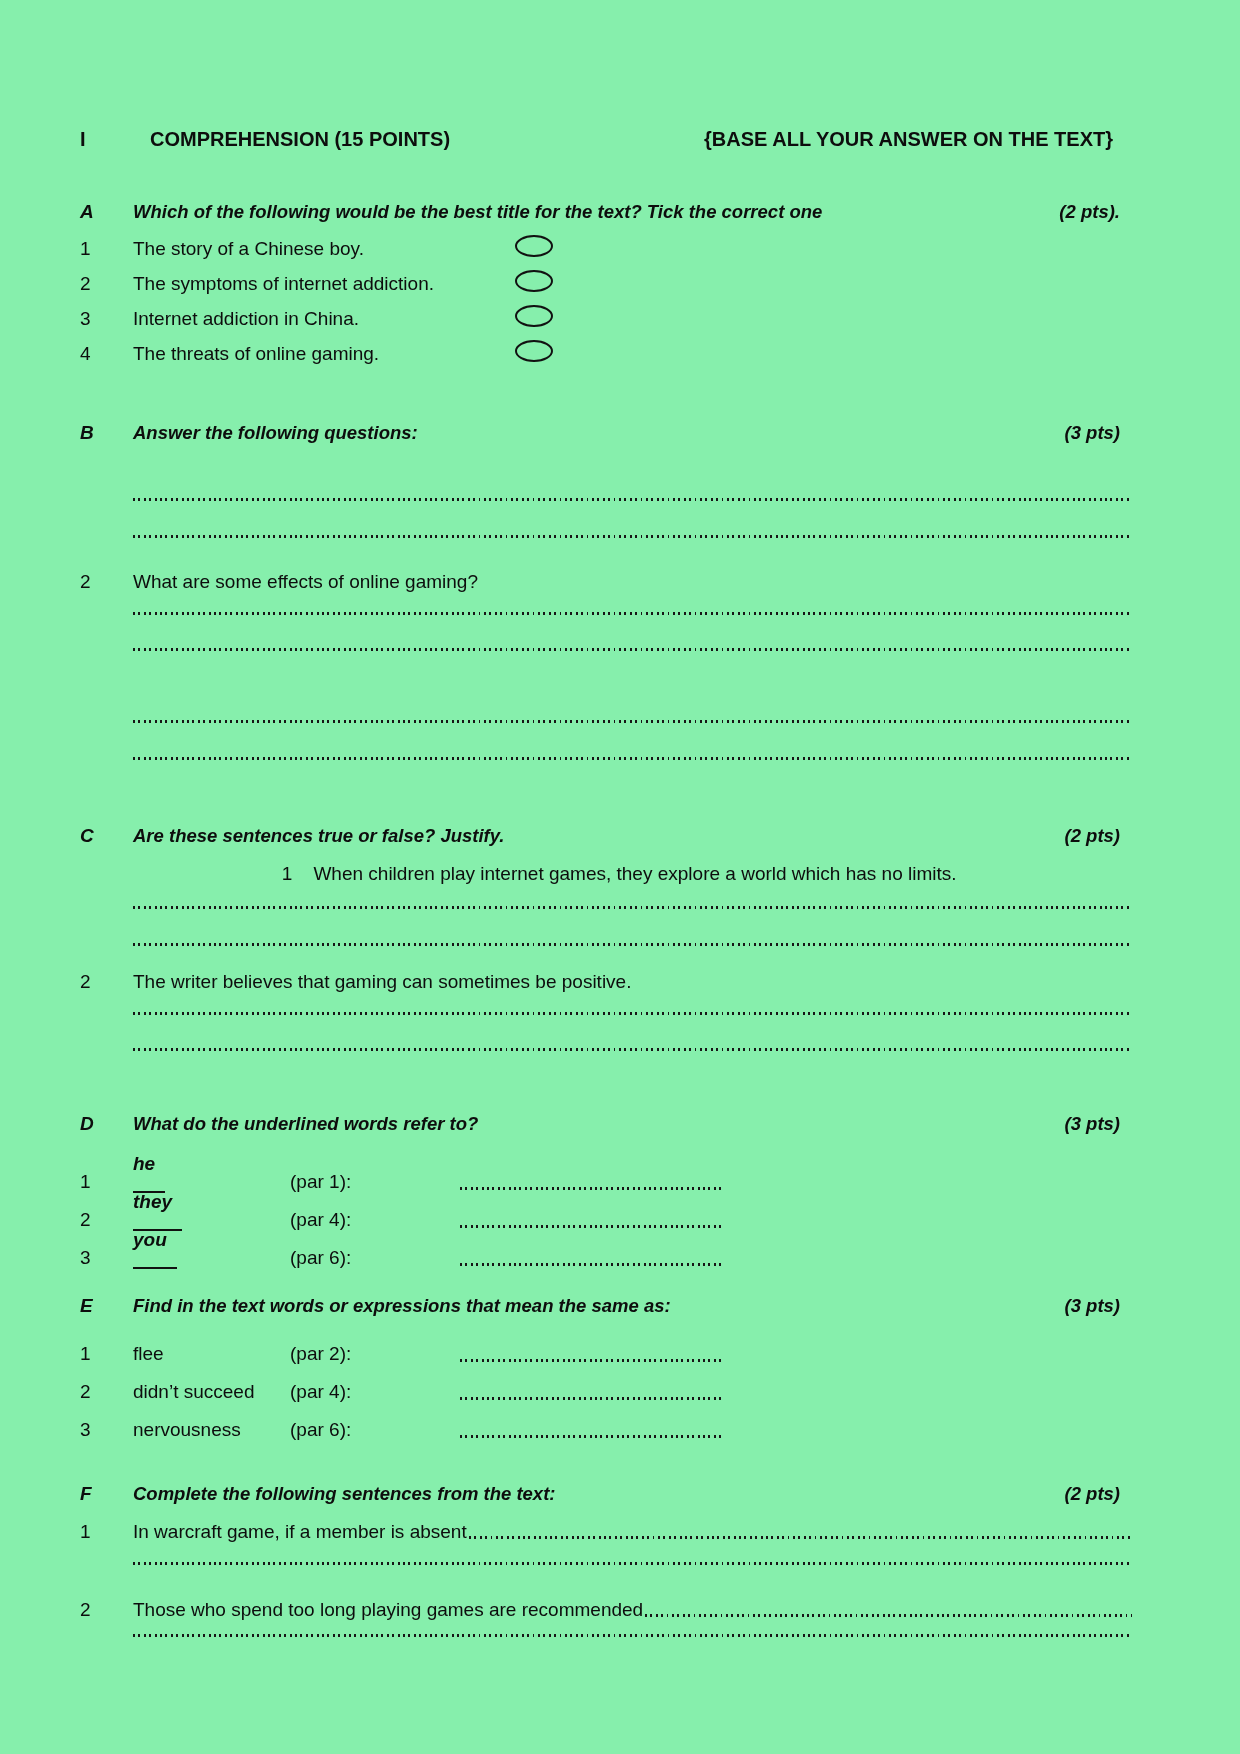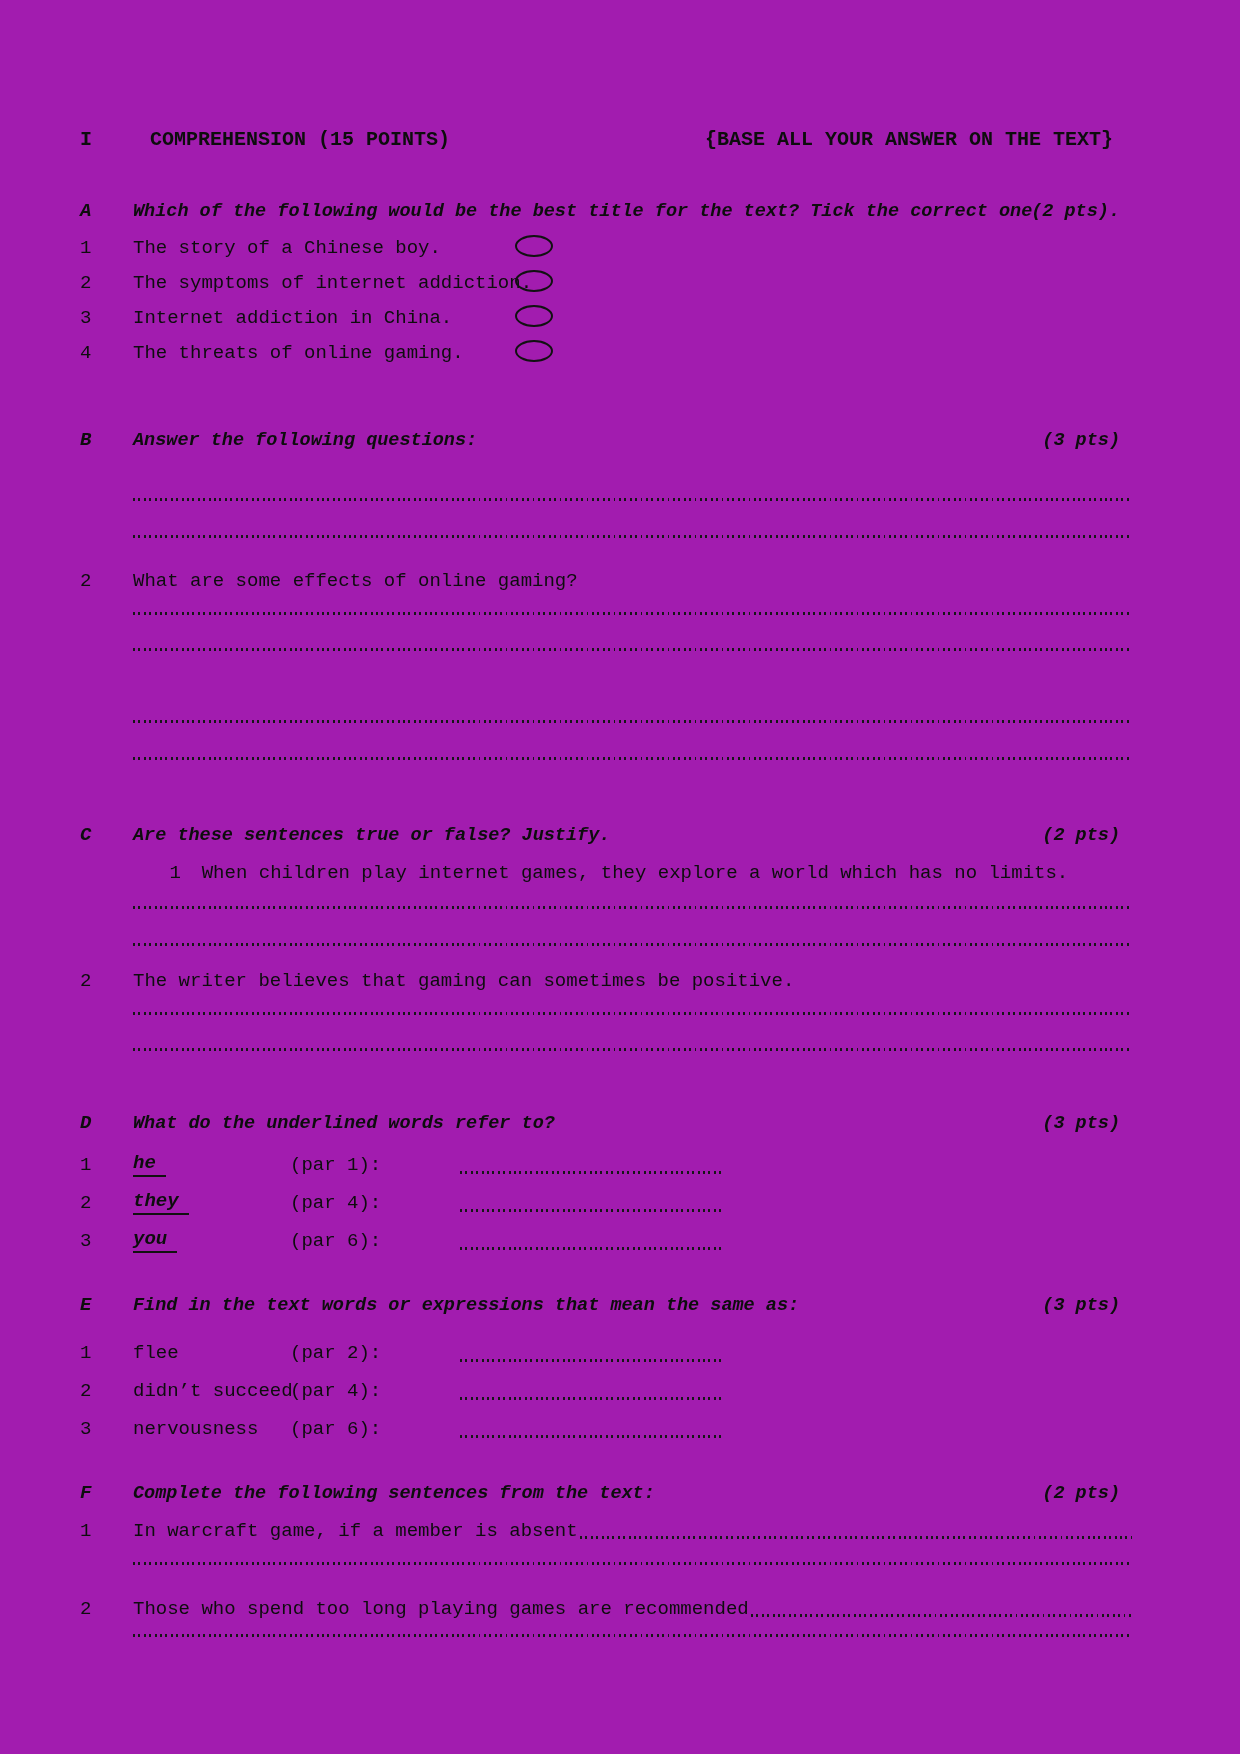--- a/index.html
+++ b/index.html
@@ -1,22 +1,22 @@
 <!DOCTYPE html>
 <html><head>
 <meta charset="utf-8">
 <style>
   * { margin:0; padding:0; box-sizing:border-box; }
   html,body { background:#ffffff; }
   .page {
     position:relative;
     width:1240px; height:1754px;
-    background:#a21caf;
+    background:#86efac;
     overflow:hidden;
-    font-family:Liberation Mono, monospace;
+    font-family:Liberation Sans, sans-serif;
     color:#0d0d0d;
   }
   .content {
     position:absolute; left:80px; top:0; width:1057px; height:1754px;
   }
   .row { position:absolute; left:0; right:0; white-space:nowrap; font-size:19px; line-height:23px; }
   .num { display:inline-block; width:53px; font-size:19px; }
   .hrow { font-weight:bold; font-size:20px; }
   .hrow .num { width:70px; font-weight:bold; font-size:20px; }
   .head { font-weight:bold; font-style:italic; font-size:18.5px; }
@@ -35,21 +35,21 @@
     background-image:repeating-linear-gradient(to right,#161616 0 1.9px,transparent 1.9px 5.4px);
   }
   .ansline { position:absolute; left:53px; width:999px; }
   .grid-row { display:flex; align-items:flex-end; }
   .word-col { display:inline-block; width:157px; }
   .par-col  { display:inline-block; width:170px; }
   .uword {
     display:inline-block;
     font-weight:bold; font-style:italic;
     border-bottom:2.5px solid #111;
-    padding:0 10px 0 0;
+    padding:0 10px 16px 0;
   }
   .leader { display:inline-block; width:265px; margin-bottom:3px; }
   .frow { display:flex; align-items:flex-end; }
   .frow .ftext { flex:0 0 auto; }
   .frow .fill { flex:1 1 auto; margin:0 5px 4px 2px; }
 </style>
 </head>
 <body>
 
 <div class="page">
@@ -75,21 +75,21 @@
     </div>
     <div class="row" style="top:307px;">
       <span class="num">3</span><span>Internet addiction in China.</span>
       <span class="oval"></span>
     </div>
     <div class="row" style="top:342px;">
       <span class="num">4</span><span>The threats of online gaming.</span>
       <span class="oval"></span>
     </div>
 
-    <div class="row head" style="top:421px;margin-top:8px;">
+    <div class="row head" style="top:421px;">
       <span class="num">B</span><span>Answer the following questions:</span>
       <span class="pts">(3 pts)</span>
     </div>
 
     <div class="ansline dots" style="top:498px;"></div>
     <div class="ansline dots" style="top:535px;"></div>
 
     <div class="row" style="top:570px;">
       <span class="num">2</span><span>What are some effects of online gaming?</span>
     </div>

